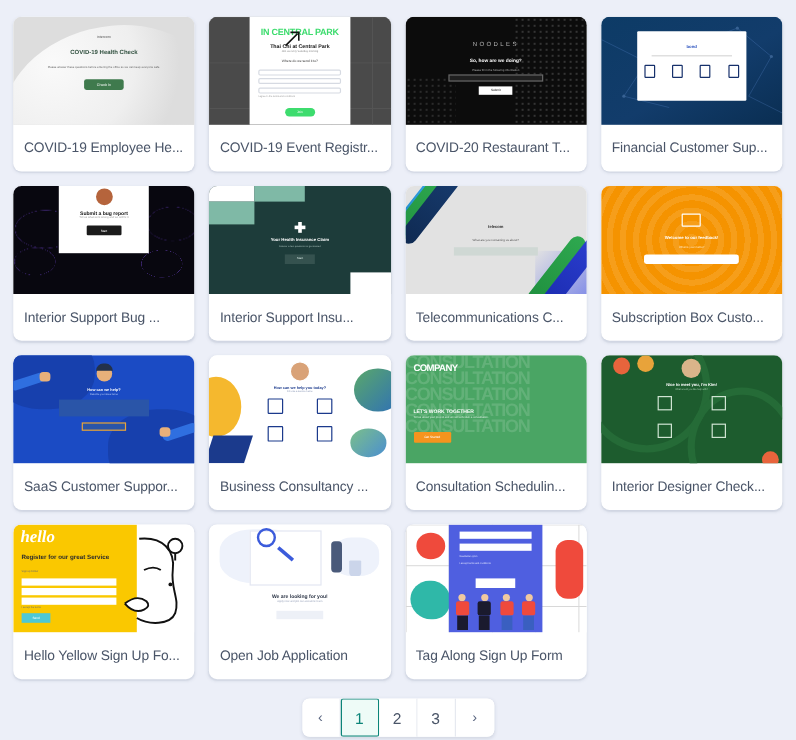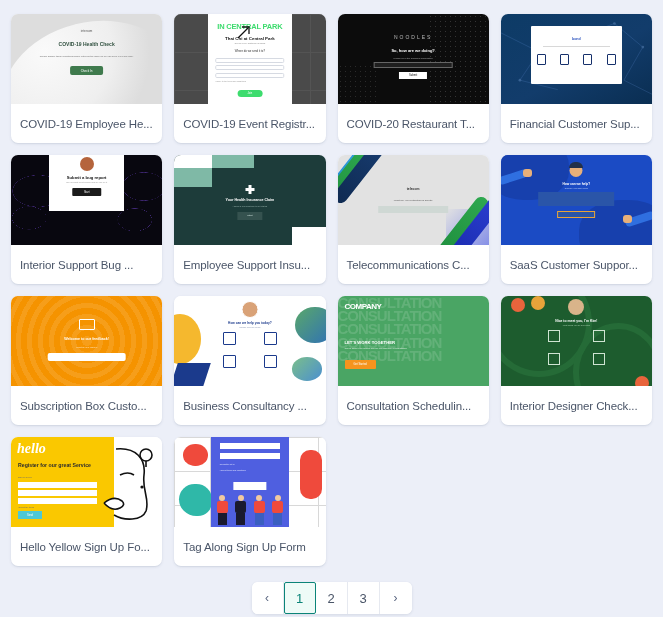--- a/index.html
+++ b/index.html
@@ -374,71 +374,71 @@
         <div class="sq1"></div>
         <div class="sq2"></div>
         <div class="sq3"></div>
         <div class="sq4"></div>
         <div class="cross"></div>
         <div class="t7">Your Health Insurance Claim</div>
         <div class="s7">Answer a few questions to get started</div>
         <div class="b7">Start</div>
       </div>
     </div>
-    <div class="card-title">Employee Support Insu...</div>
+    <div class="card-title">Interior Support Insu...</div>
   </div>
 
   <div class="card">
     <div class="thumb c8">
       <div class="thumb-inner">
         <div class="grad8"></div>
         <div class="rib r3"></div>
         <div class="rib r1"></div>
         <div class="rib r2"></div>
         <div class="rib r4"></div>
         <div class="rib r5"></div>
         <div class="lg8">telecom</div>
         <div class="q8">What are you contacting us about?</div>
         <div class="f8"></div>
       </div>
     </div>
     <div class="card-title">Telecommunications C...</div>
+  </div>
+
+  <div class="card">
+    <div class="thumb c9">
+      <div class="thumb-inner">
+        <div class="rings9"></div>
+        <div class="box"></div>
+        <div class="t9">Welcome to our feedback!</div>
+        <div class="s9">What is your name?</div>
+        <div class="f9"></div>
+      </div>
+    </div>
+    <div class="card-title">Subscription Box Custo...</div>
   </div>
 
   <div class="card">
     <div class="thumb c10">
       <div class="thumb-inner">
         <div class="blob b1"></div>
         <div class="blob b2"></div>
         <div class="arm-l"></div>
         <div class="hand-l"></div>
         <div class="arm-r"></div>
         <div class="hand-r"></div>
         <div class="head"></div>
         <div class="hair"></div>
         <div class="t10">How can we help?</div>
         <div class="s10">Describe your issue below</div>
         <div class="f10"></div>
         <div class="b10"></div>
       </div>
     </div>
     <div class="card-title">SaaS Customer Suppor...</div>
-  </div>
-
-  <div class="card">
-    <div class="thumb c9">
-      <div class="thumb-inner">
-        <div class="rings9"></div>
-        <div class="box"></div>
-        <div class="t9">Welcome to our feedback!</div>
-        <div class="s9">What is your name?</div>
-        <div class="f9"></div>
-      </div>
-    </div>
-    <div class="card-title">Subscription Box Custo...</div>
   </div>
 
   <div class="card">
     <div class="thumb c11">
       <div class="thumb-inner">
         <div class="yl"></div>
         <div class="bl"></div>
         <div class="gl"></div>
         <div class="gl2"></div>
         <div class="av11"></div>
@@ -508,20 +508,37 @@
         <div class="f14" style="top:45px"></div>
         <div class="f14" style="top:53px"></div>
         <div class="f14" style="top:61px"></div>
         <div class="ck14" style="top:69px">I accept the terms</div>
         <div class="b14">Send</div>
       </div>
     </div>
     <div class="card-title">Hello Yellow Sign Up Fo...</div>
   </div>
 
+  <div class="card">
+    <div class="thumb c15">
+      <div class="thumb-inner">
+        <div class="bgblob"></div>
+        <div class="bgblob2"></div>
+        <div class="sheet15"></div>
+        <div class="person"></div>
+        <div class="plant"></div>
+        <div class="maghandle"></div>
+        <div class="mag"></div>
+        <div class="t15">We are looking for you!</div>
+        <div class="s15">Apply now and join our awesome team</div>
+        <div class="b15"></div>
+      </div>
+    </div>
+    <div class="card-title">Open Job Application</div>
+  </div>
 
   <div class="card">
     <div class="thumb c16">
       <div class="thumb-inner">
         <div class="gridl"></div>
         <div class="red1"></div>
         <div class="red2"></div>
         <div class="teal"></div>
         <div class="purple"></div>
         <div class="f16" style="top:6px"></div>

